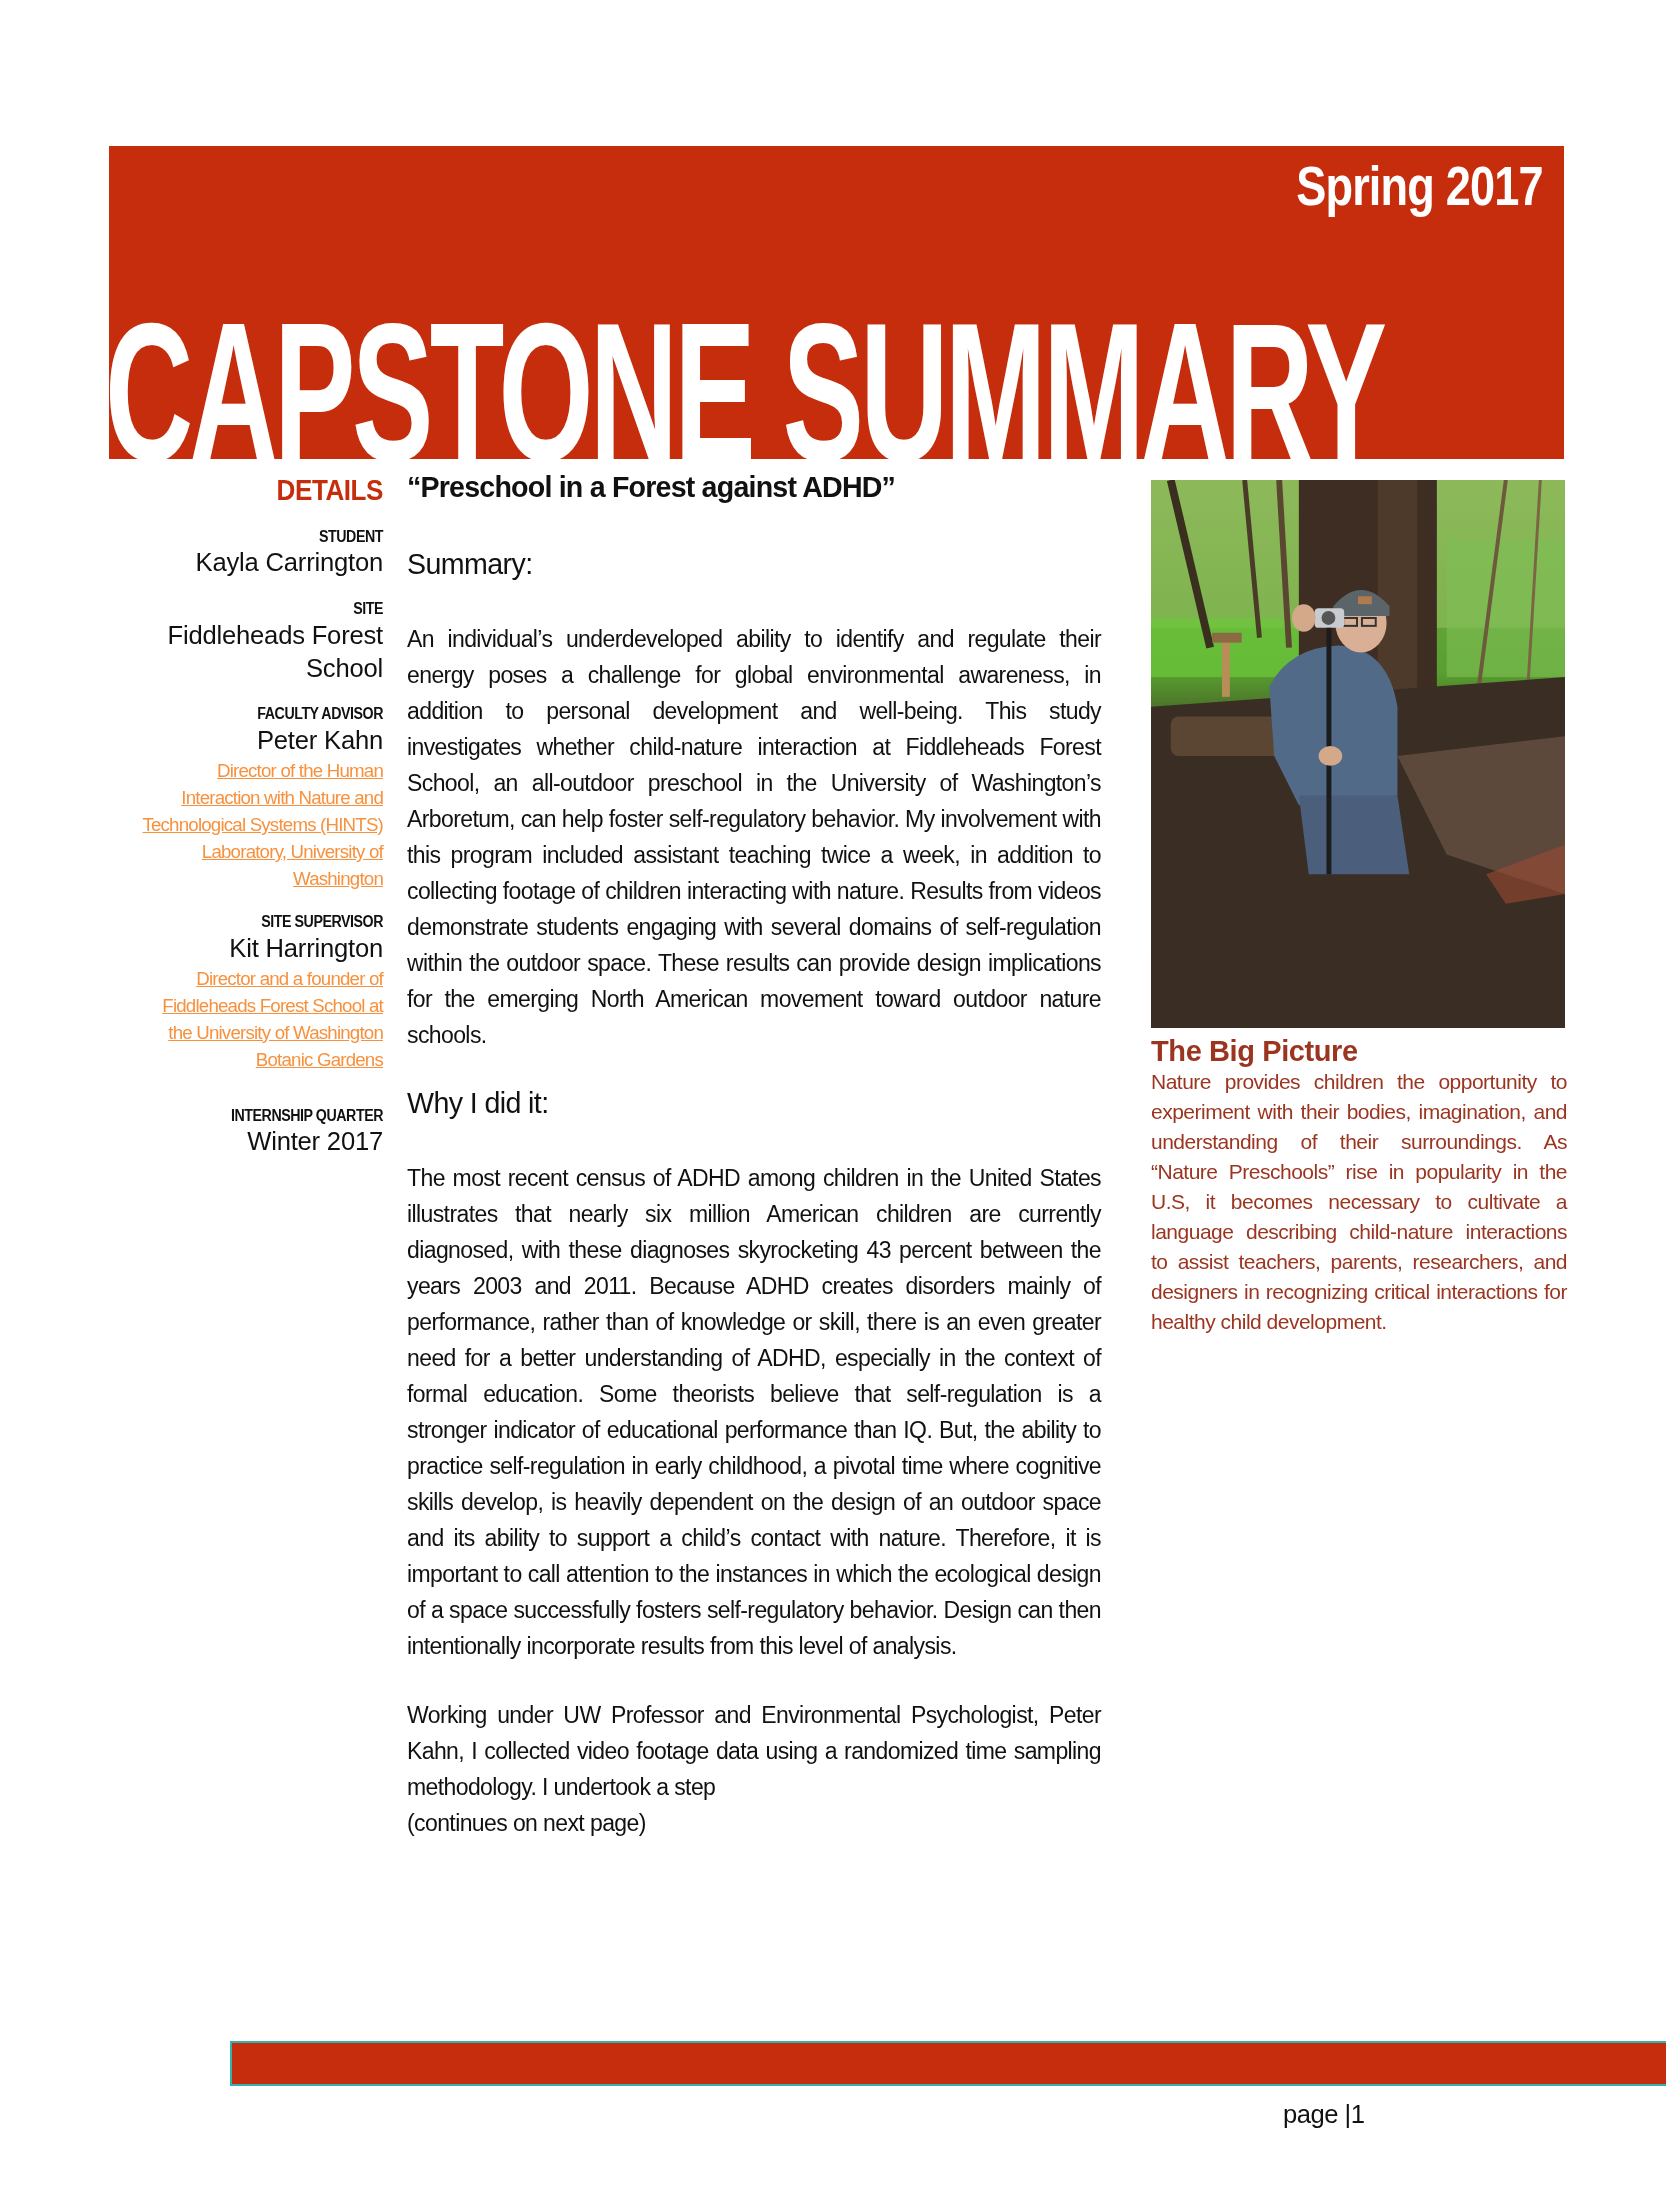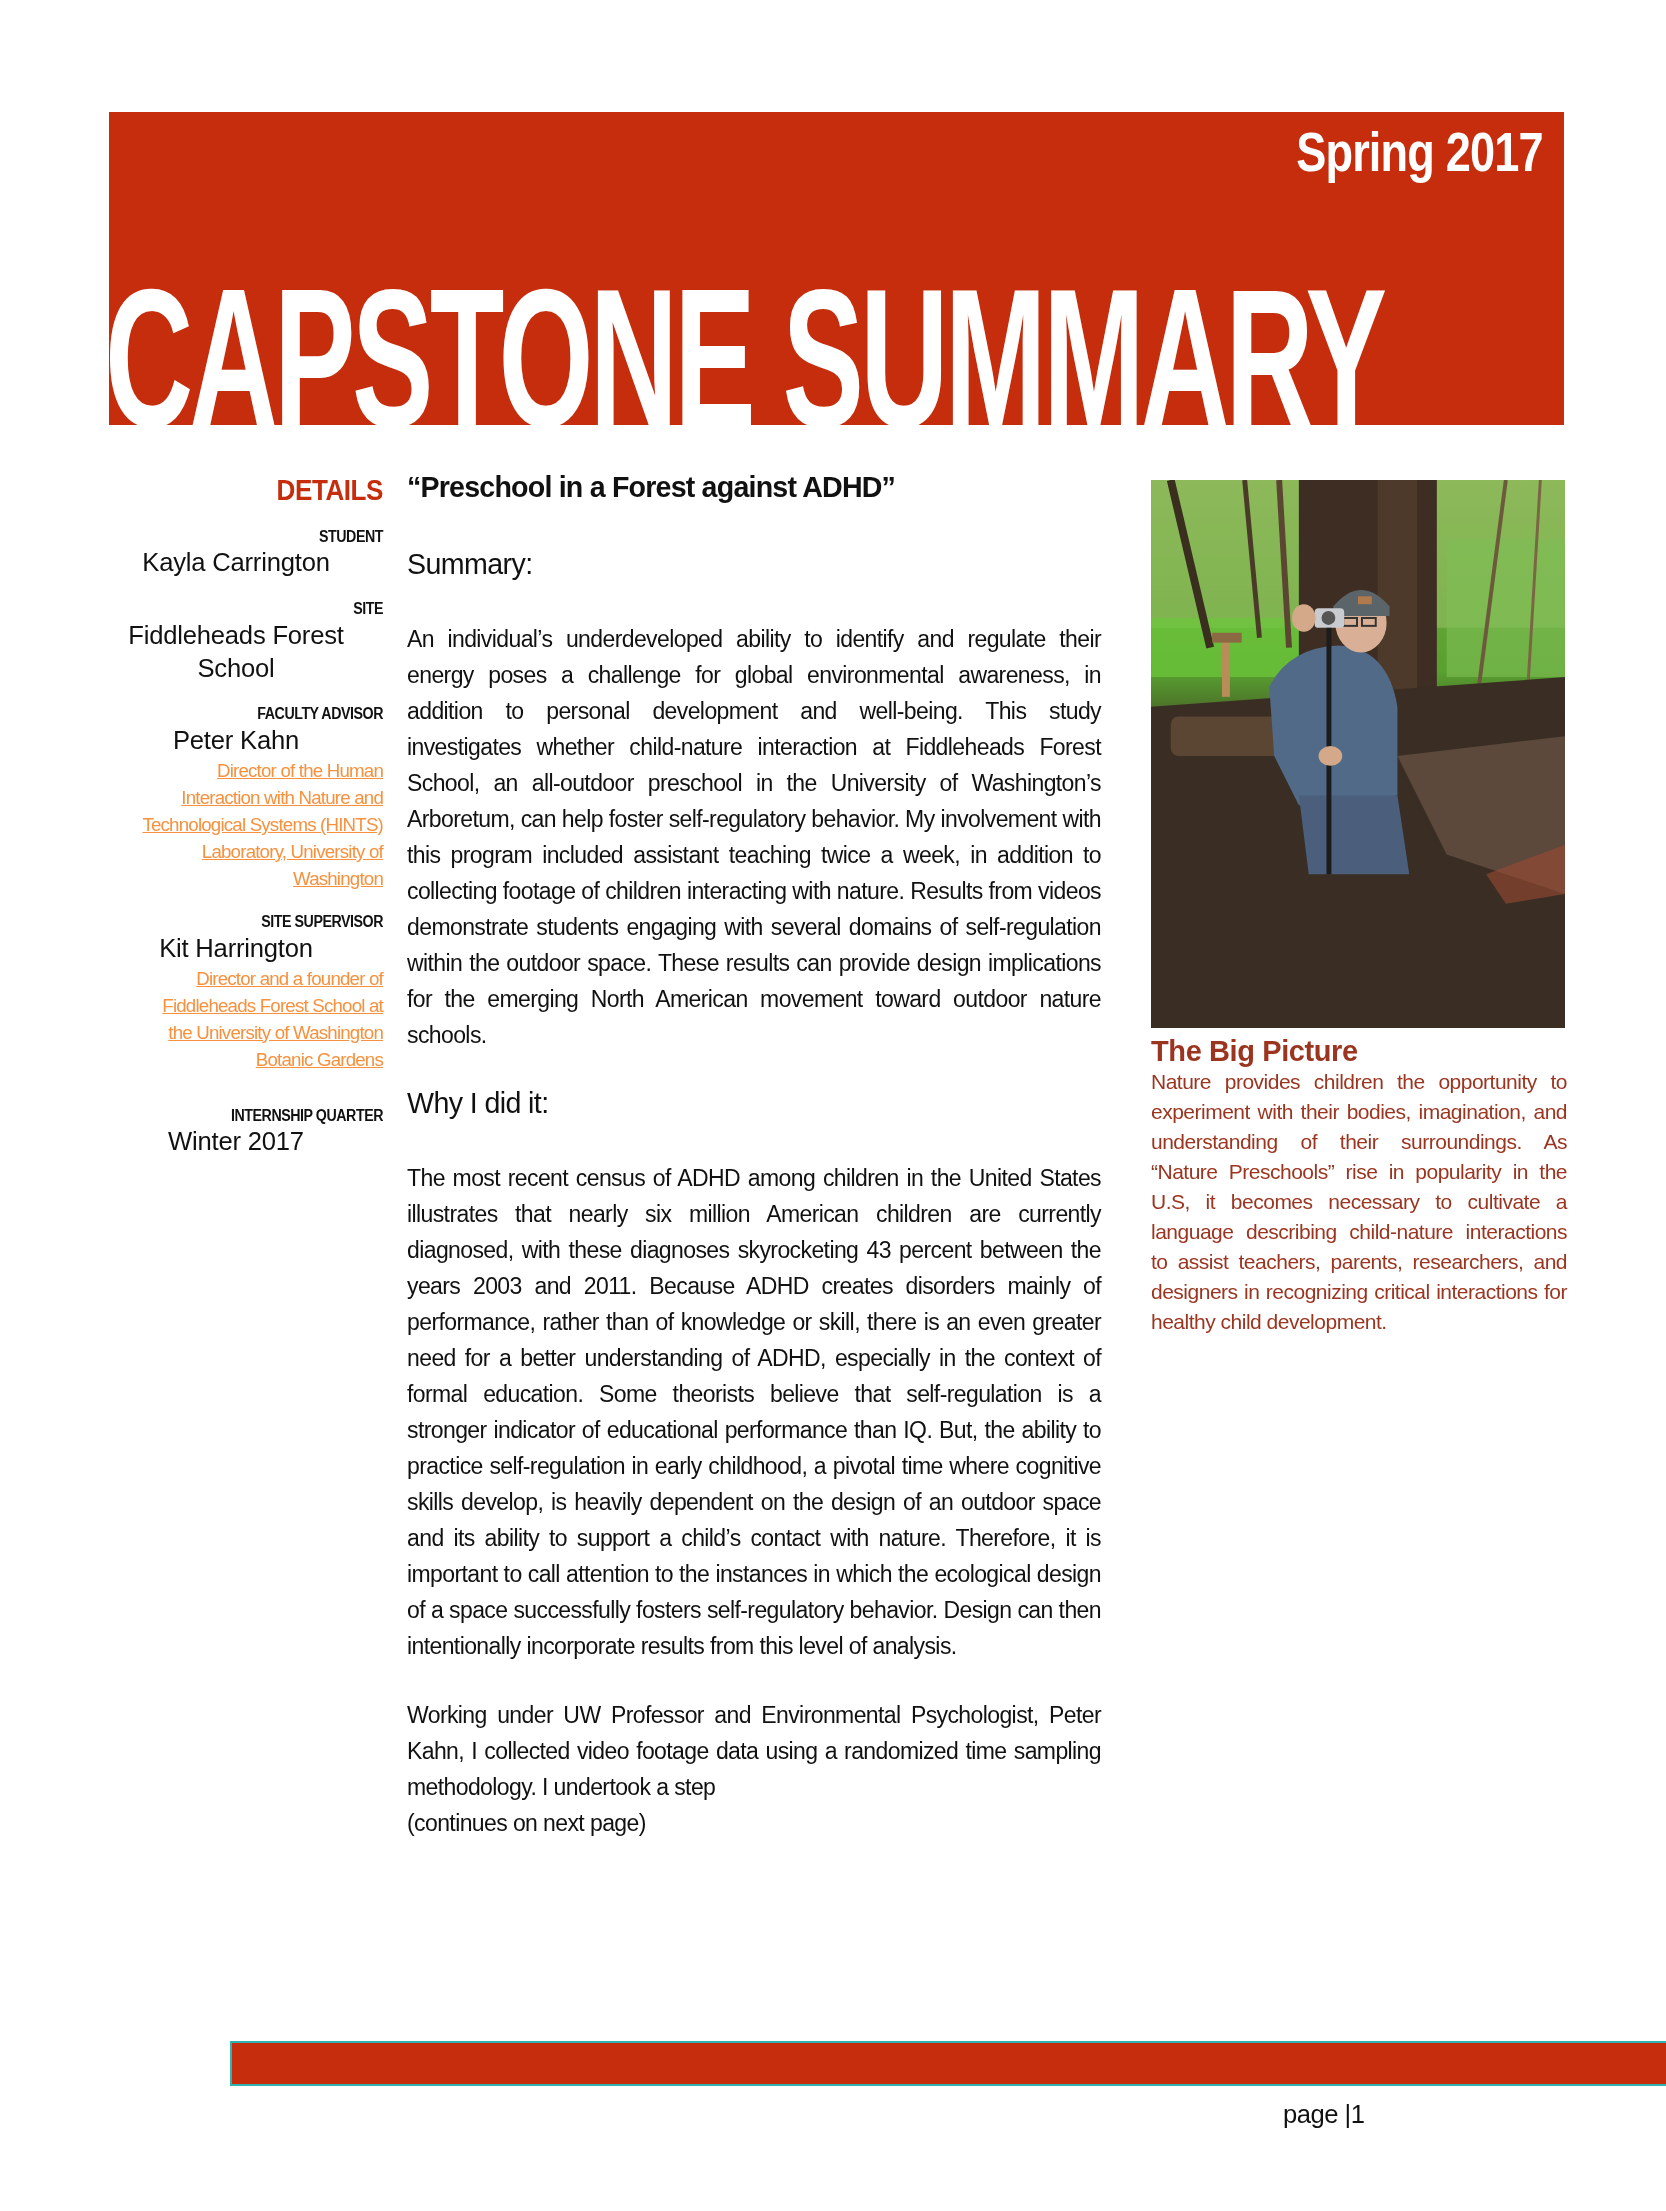--- a/index.html
+++ b/index.html
@@ -1,24 +1,24 @@
 <!DOCTYPE html>
 <html><head>
 <meta charset="utf-8">
 <style>
   html, body { margin: 0; padding: 0; background: #ffffff; }
   body { width: 1667px; height: 2211px; position: relative; overflow: hidden; font-family: "Liberation Sans", sans-serif; color: #111; }
-  .header { position: absolute; left: 109px; top: 112px; width: 1455px; height: 313px; background: #c52d0d; overflow: hidden; }
+  .header { position: absolute; left: 109px; top: 146px; width: 1455px; height: 313px; background: #c52d0d; overflow: hidden; }
   .header .season { position: absolute; right: 21.7px; top: 7.9px; color: #fff; font-family: "Liberation Sans", sans-serif; font-weight: bold; font-size: 55px; transform: scaleX(0.82); transform-origin: right top; letter-spacing: -1px; }
   .header .title { position: absolute; left: -3.9px; top: 148px; color: #fff; font-family: "Liberation Sans", sans-serif; font-weight: bold; font-size: 197px; line-height: 1; letter-spacing: -5.9px; transform: scaleX(0.62); transform-origin: left top; white-space: nowrap; }
 
   .details { position: absolute; left: 89px; top: 473px; width: 294px; text-align: right; }
   .details .heading { color: #c52d0d; font-weight: bold; font-size: 29.6px; letter-spacing: -0.5px; margin-bottom: 19.7px; transform: scaleX(0.88); transform-origin: right; }
   .details .label { font-weight: bold; font-size: 15.8px; letter-spacing: -0.5px; color: #111; margin-top: 19.7px; line-height: 19.7px; transform: scaleX(0.9); transform-origin: right; }
-  .details .value { font-size: 25.6px; line-height: 33px; color: #111; letter-spacing: -0.2px; text-align: center; }
+  .details .value { font-size: 25.6px; line-height: 33px; color: #111; letter-spacing: -0.2px; }
   .details .note { font-size: 18.7px; line-height: 27px; color: #f7913e; letter-spacing: -0.8px; text-decoration: underline; }
   .details .block { margin-bottom: 5.9px; }
 
   .main { position: absolute; left: 407px; top: 471px; width: 694px; }
   .main .doc-title { font-weight: bold; font-size: 28.6px; letter-spacing: -0.8px; margin: 0 0 43px 0; white-space: nowrap; }
   .main h2 { font-weight: normal; font-size: 28.6px; letter-spacing: -0.6px; margin: 0 0 39px 0; line-height: 35px; }
   .main p { margin: 0 0 33px 0; font-size: 23px; line-height: 36px; text-align: justify; letter-spacing: -0.6px; hyphens: manual; }
   .main .note-line { display: block; text-align: left; }
 
   .photo { position: absolute; left: 1151px; top: 480px; width: 414px; height: 548px; overflow: hidden; background: #3b3026; }

